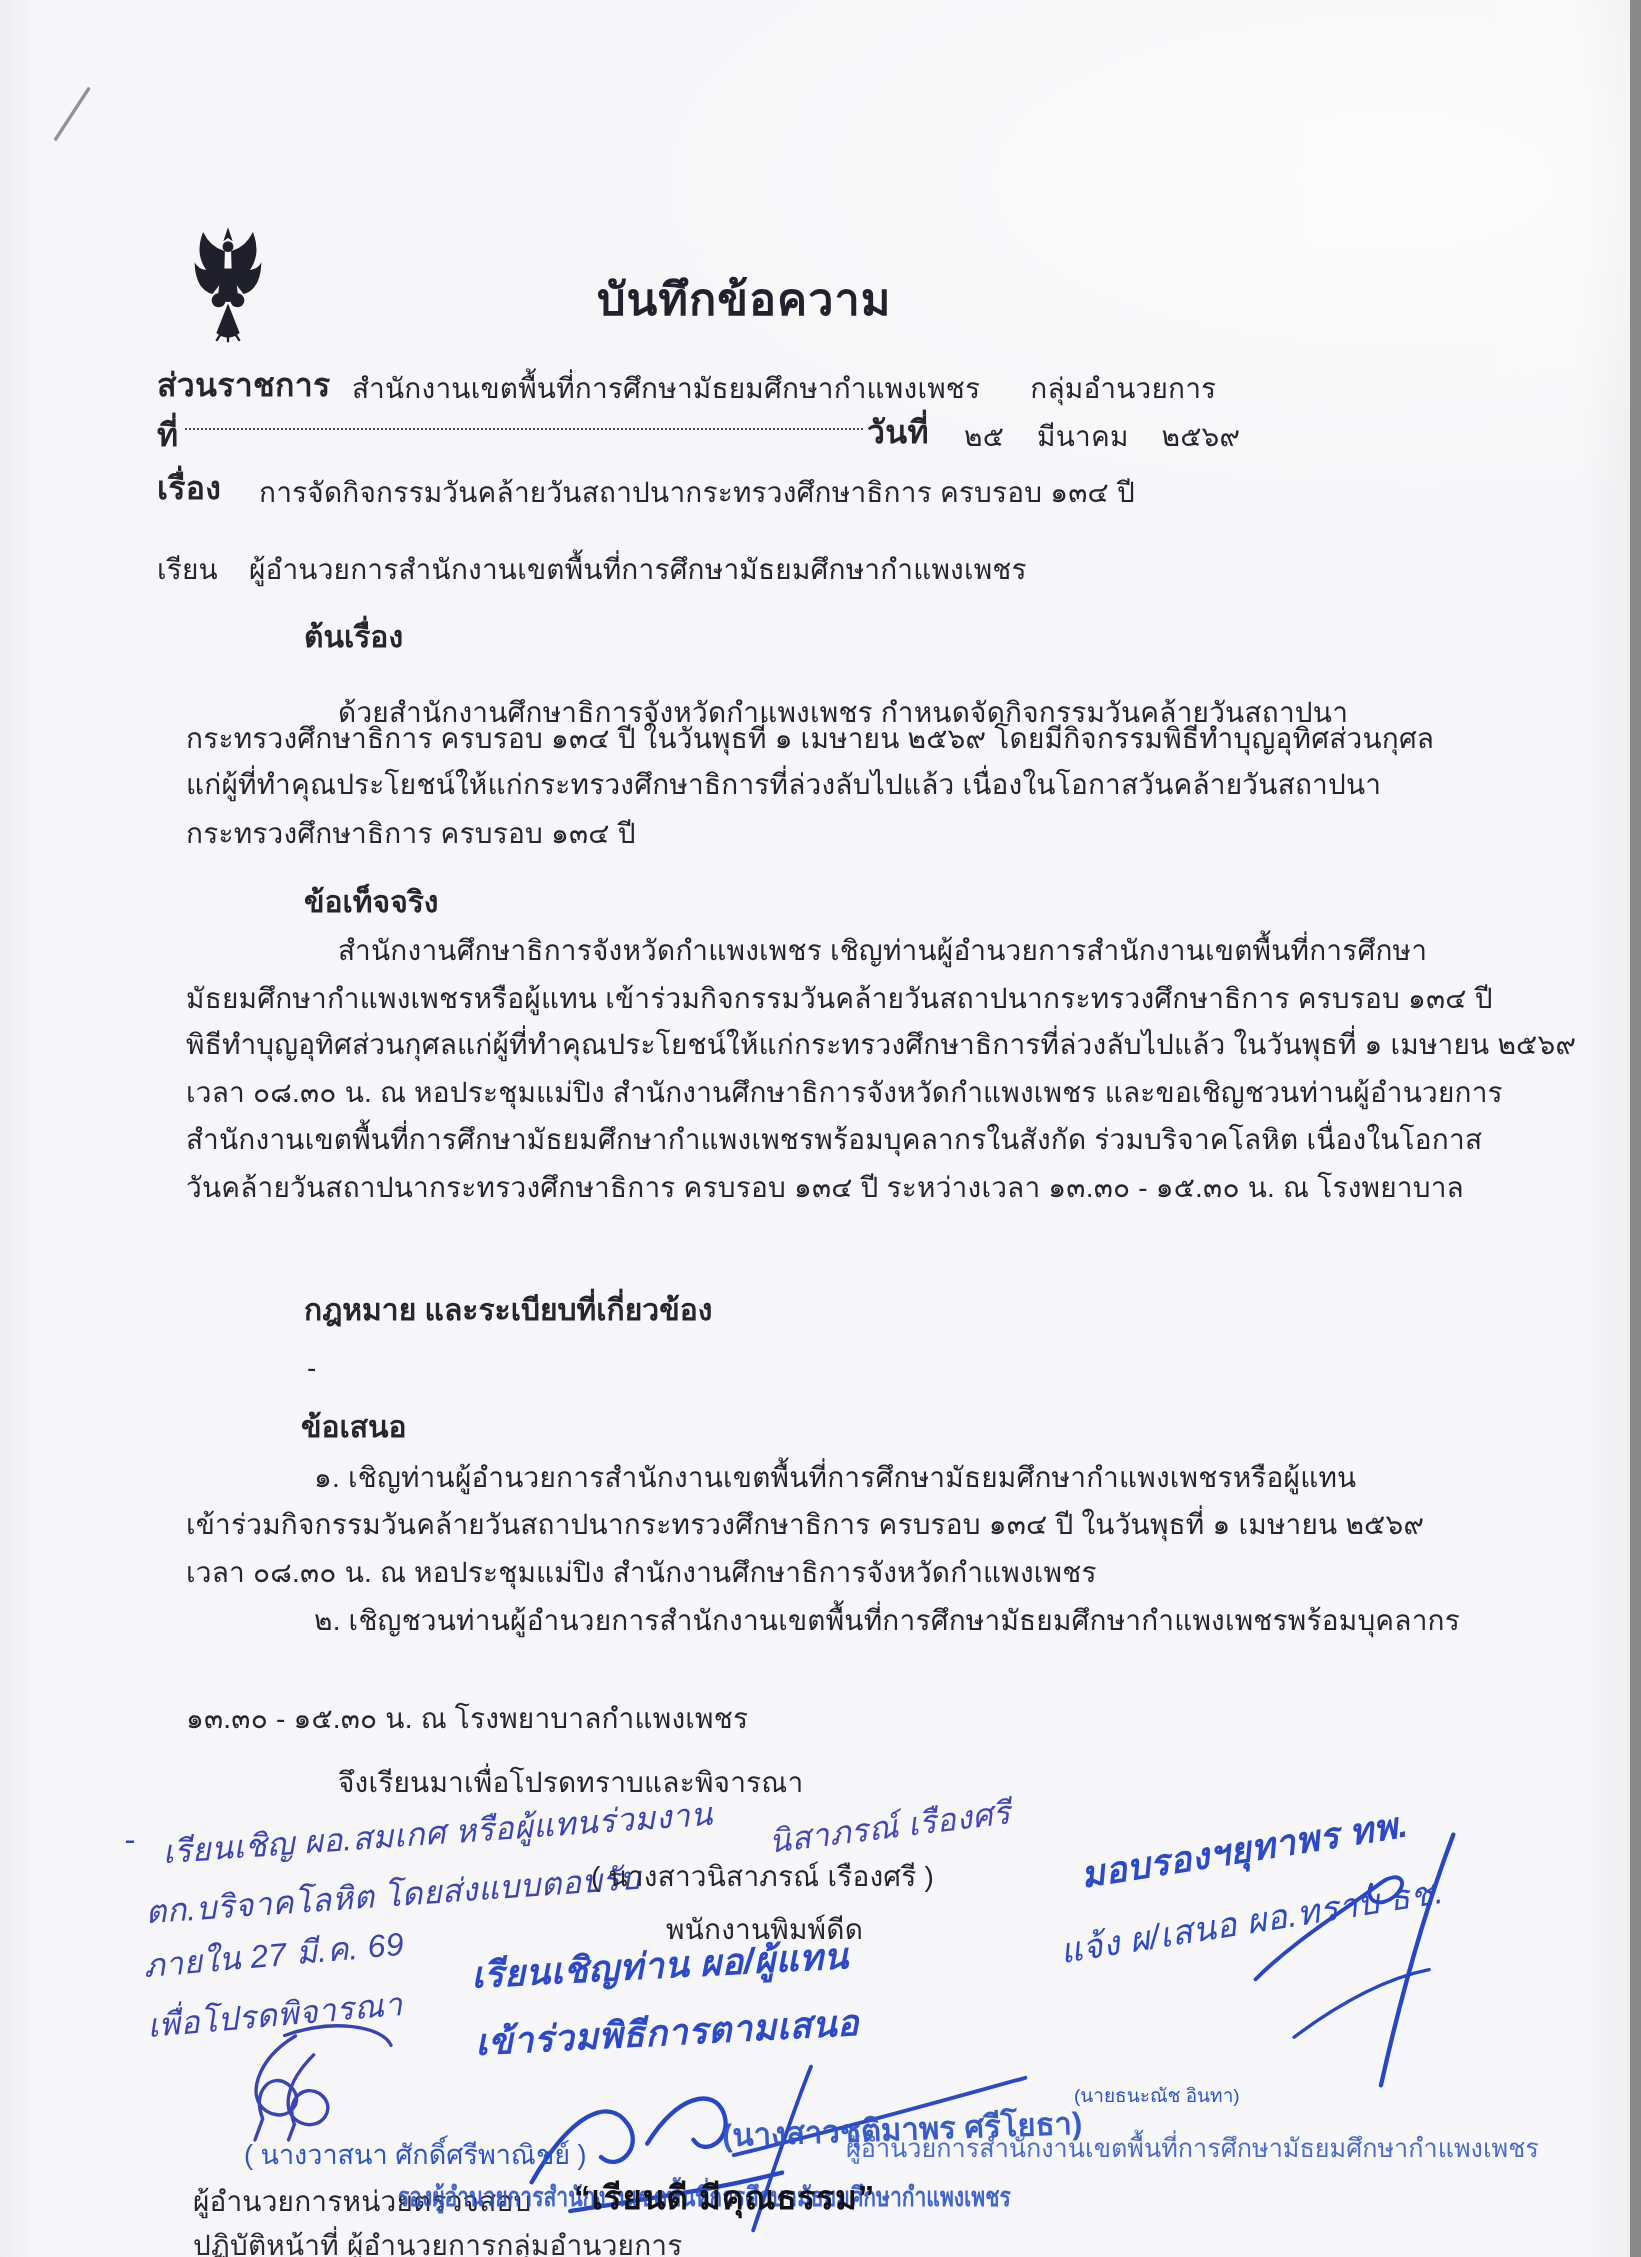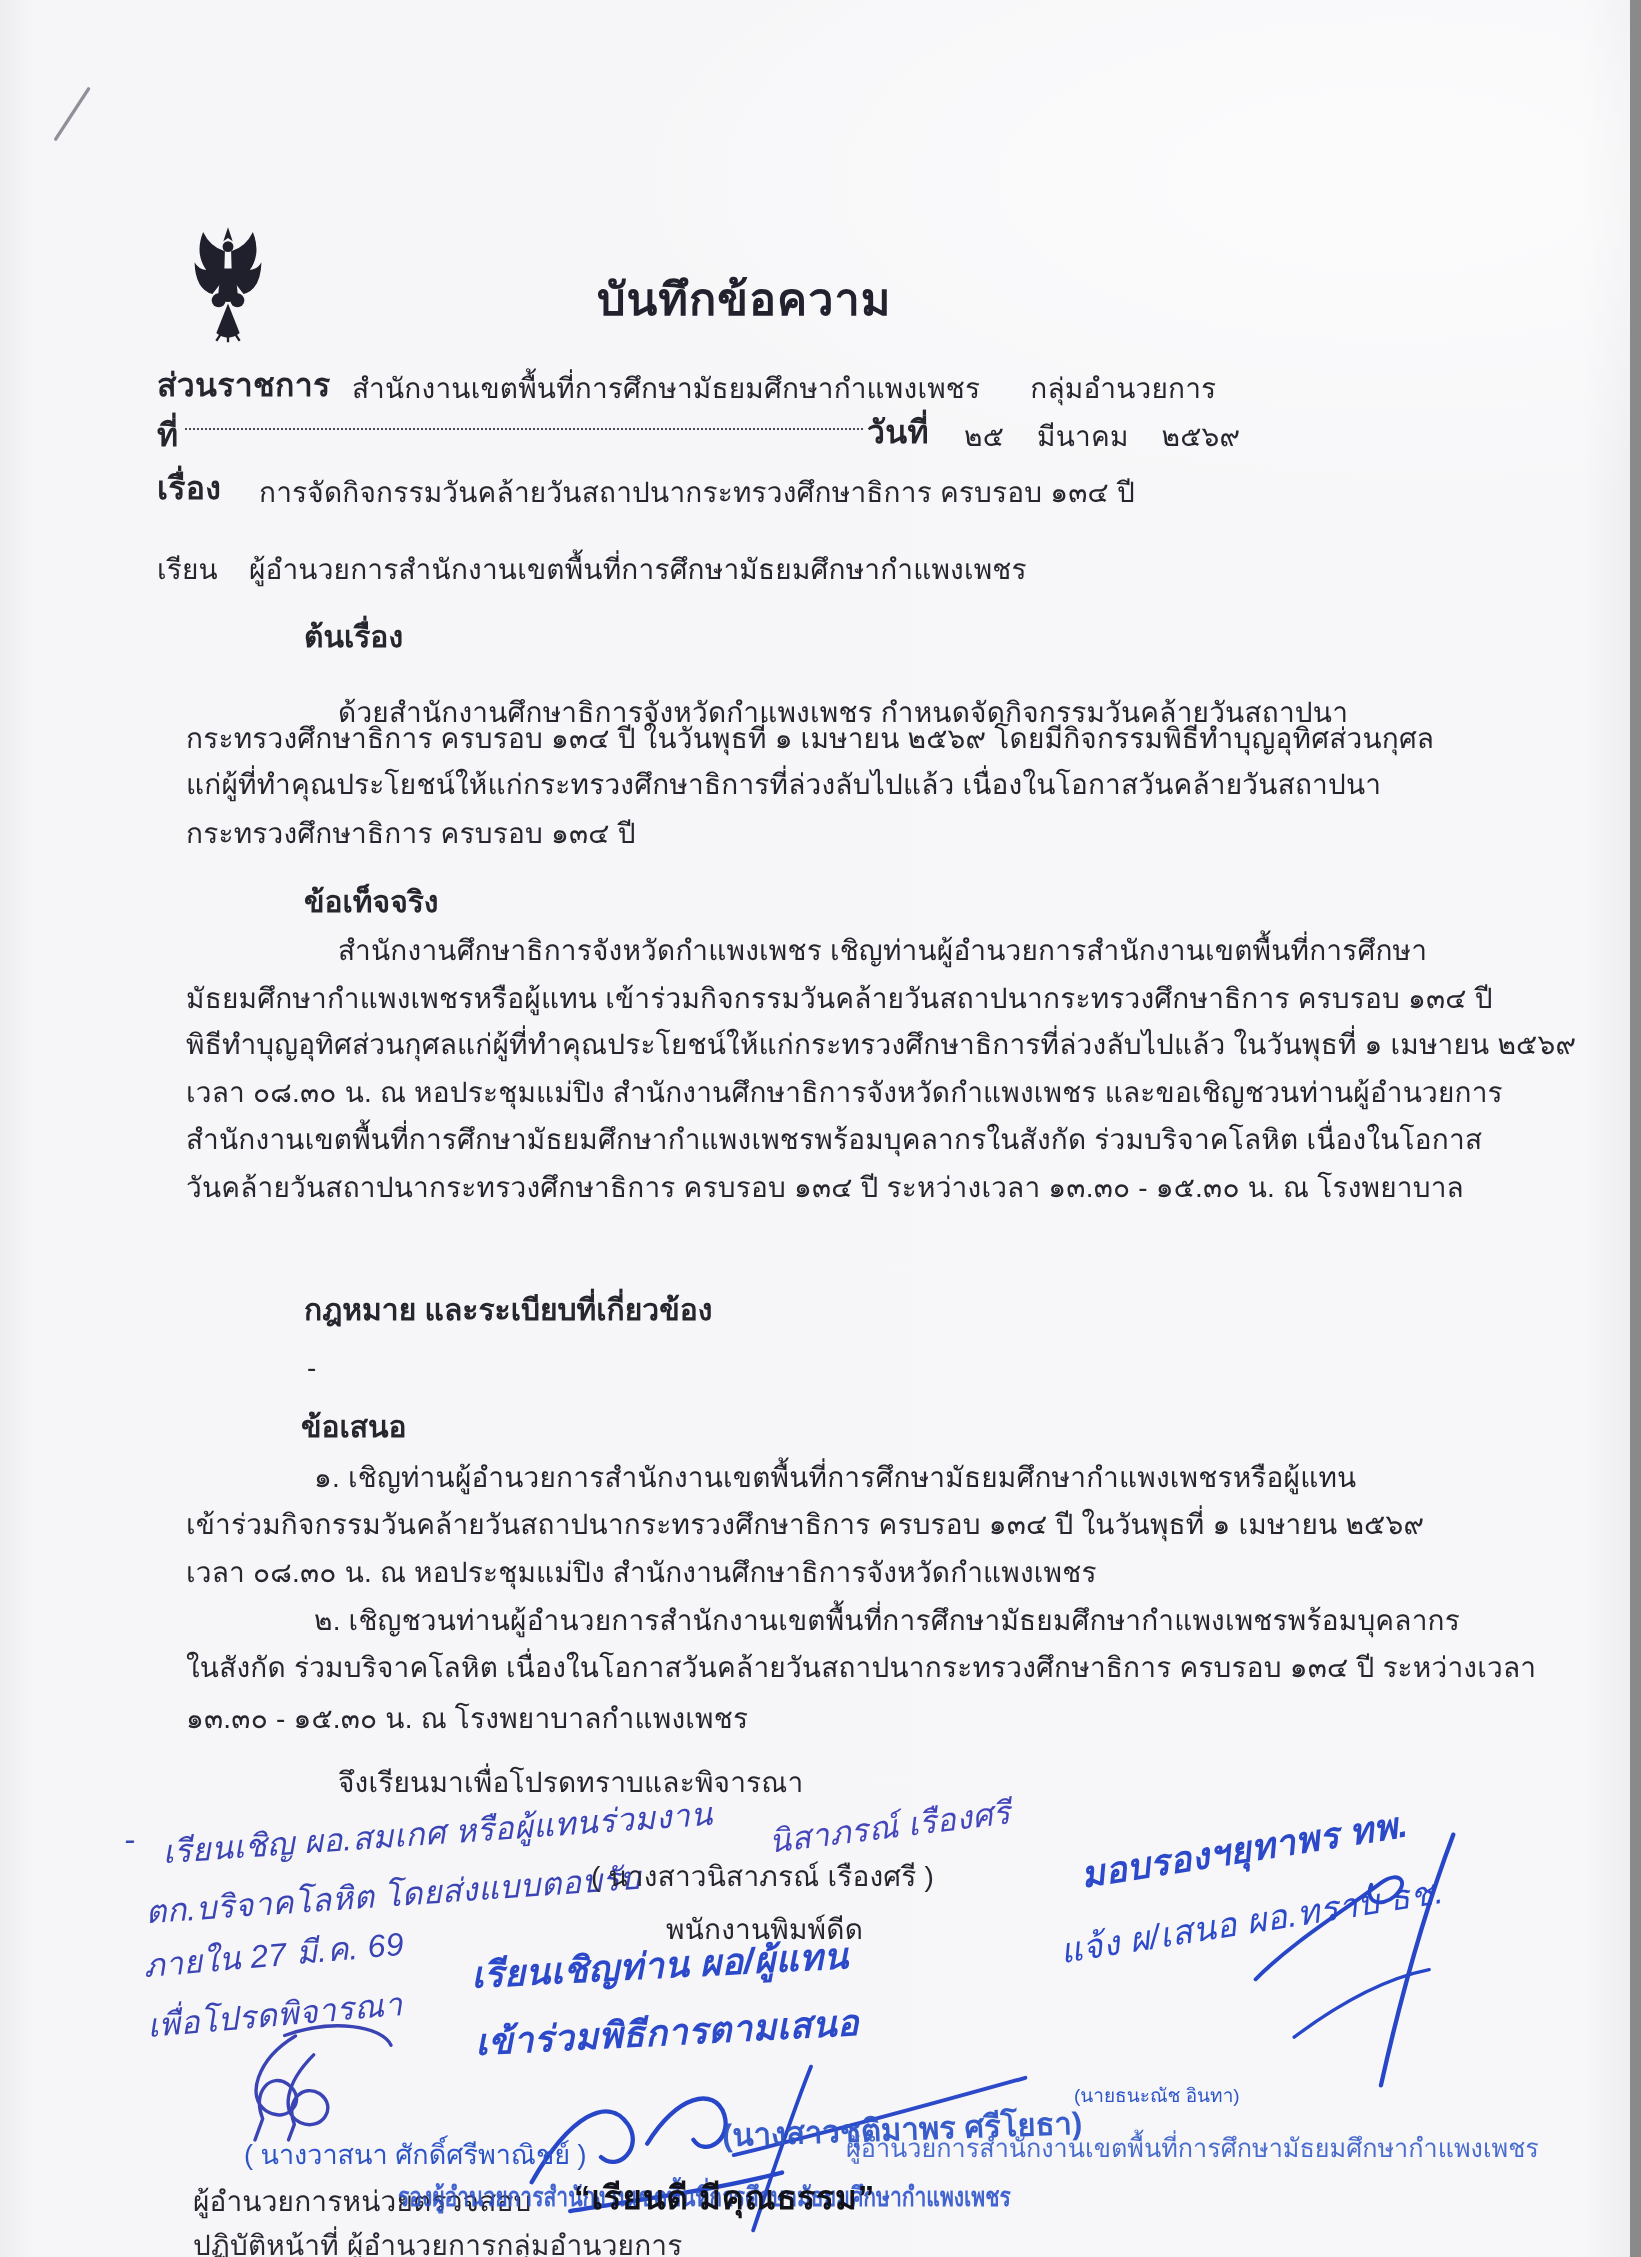--- a/index.html
+++ b/index.html
@@ -84,21 +84,20 @@
   <div class="t body-text" style="left:186px;top:1170px;">วันคล้ายวันสถาปนากระทรวงศึกษาธิการ ครบรอบ ๑๓๔ ปี ระหว่างเวลา ๑๓.๓๐ - ๑๕.๓๐ น. ณ โรงพยาบาล</div>
 
   <div class="t heading" style="left:304px;top:1291px;">กฎหมาย และระเบียบที่เกี่ยวข้อง</div>
   <div class="t body-text" style="left:307px;top:1350px;">-</div>
 
   <div class="t heading" style="left:301px;top:1408px;">ข้อเสนอ</div>
   <div class="t body-text" style="left:314px;top:1460px;">๑. เชิญท่านผู้อำนวยการสำนักงานเขตพื้นที่การศึกษามัธยมศึกษากำแพงเพชรหรือผู้แทน</div>
   <div class="t body-text" style="left:186px;top:1507px;">เข้าร่วมกิจกรรมวันคล้ายวันสถาปนากระทรวงศึกษาธิการ ครบรอบ ๑๓๔ ปี ในวันพุธที่ ๑ เมษายน ๒๕๖๙</div>
   <div class="t body-text" style="left:186px;top:1555px;">เวลา ๐๘.๓๐ น. ณ หอประชุมแม่ปิง สำนักงานศึกษาธิการจังหวัดกำแพงเพชร</div>
   <div class="t body-text" style="left:314px;top:1603px;">๒. เชิญชวนท่านผู้อำนวยการสำนักงานเขตพื้นที่การศึกษามัธยมศึกษากำแพงเพชรพร้อมบุคลากร</div>
-  <div class="t body-text" style="left:186px;top:1650px;">ในสังกัด ร่วมบริจาคโลหิต เนื่องในโอกาสวันคล้ายวันสถาปนากระทรวงศึกษาธิการ ครบรอบ ๑๓๔ ปี ระหว่างเวลา</div>
   <div class="t body-text" style="left:186px;top:1701px;">๑๓.๓๐ - ๑๕.๓๐ น. ณ โรงพยาบาลกำแพงเพชร</div>
 
   <div class="t body-text" style="left:338px;top:1765px;">จึงเรียนมาเพื่อโปรดทราบและพิจารณา</div>
 
   <div class="t hw" style="left:124px;top:1819px;font-size:33px;">-</div>
   <div class="t hw" style="left:162px;top:1813px;font-size:32px;transform:rotate(-4deg);">เรียนเชิญ ผอ.สมเกศ หรือผู้แทนร่วมงาน</div>
   <div class="t hw" style="left:145px;top:1875px;font-size:32px;transform:rotate(-4deg);">ตก.บริจาคโลหิต โดยส่งแบบตอบรับ</div>
   <div class="t hw" style="left:143px;top:1935px;font-size:32px;transform:rotate(-5deg);">ภายใน 27 มี.ค. 69</div>
   <div class="t hw" style="left:147px;top:1995px;font-size:32px;transform:rotate(-5deg);">เพื่อโปรดพิจารณา</div>
   <svg class="t" style="left:228px;top:2030px;" width="106" height="116" viewBox="0 0 110 120">

